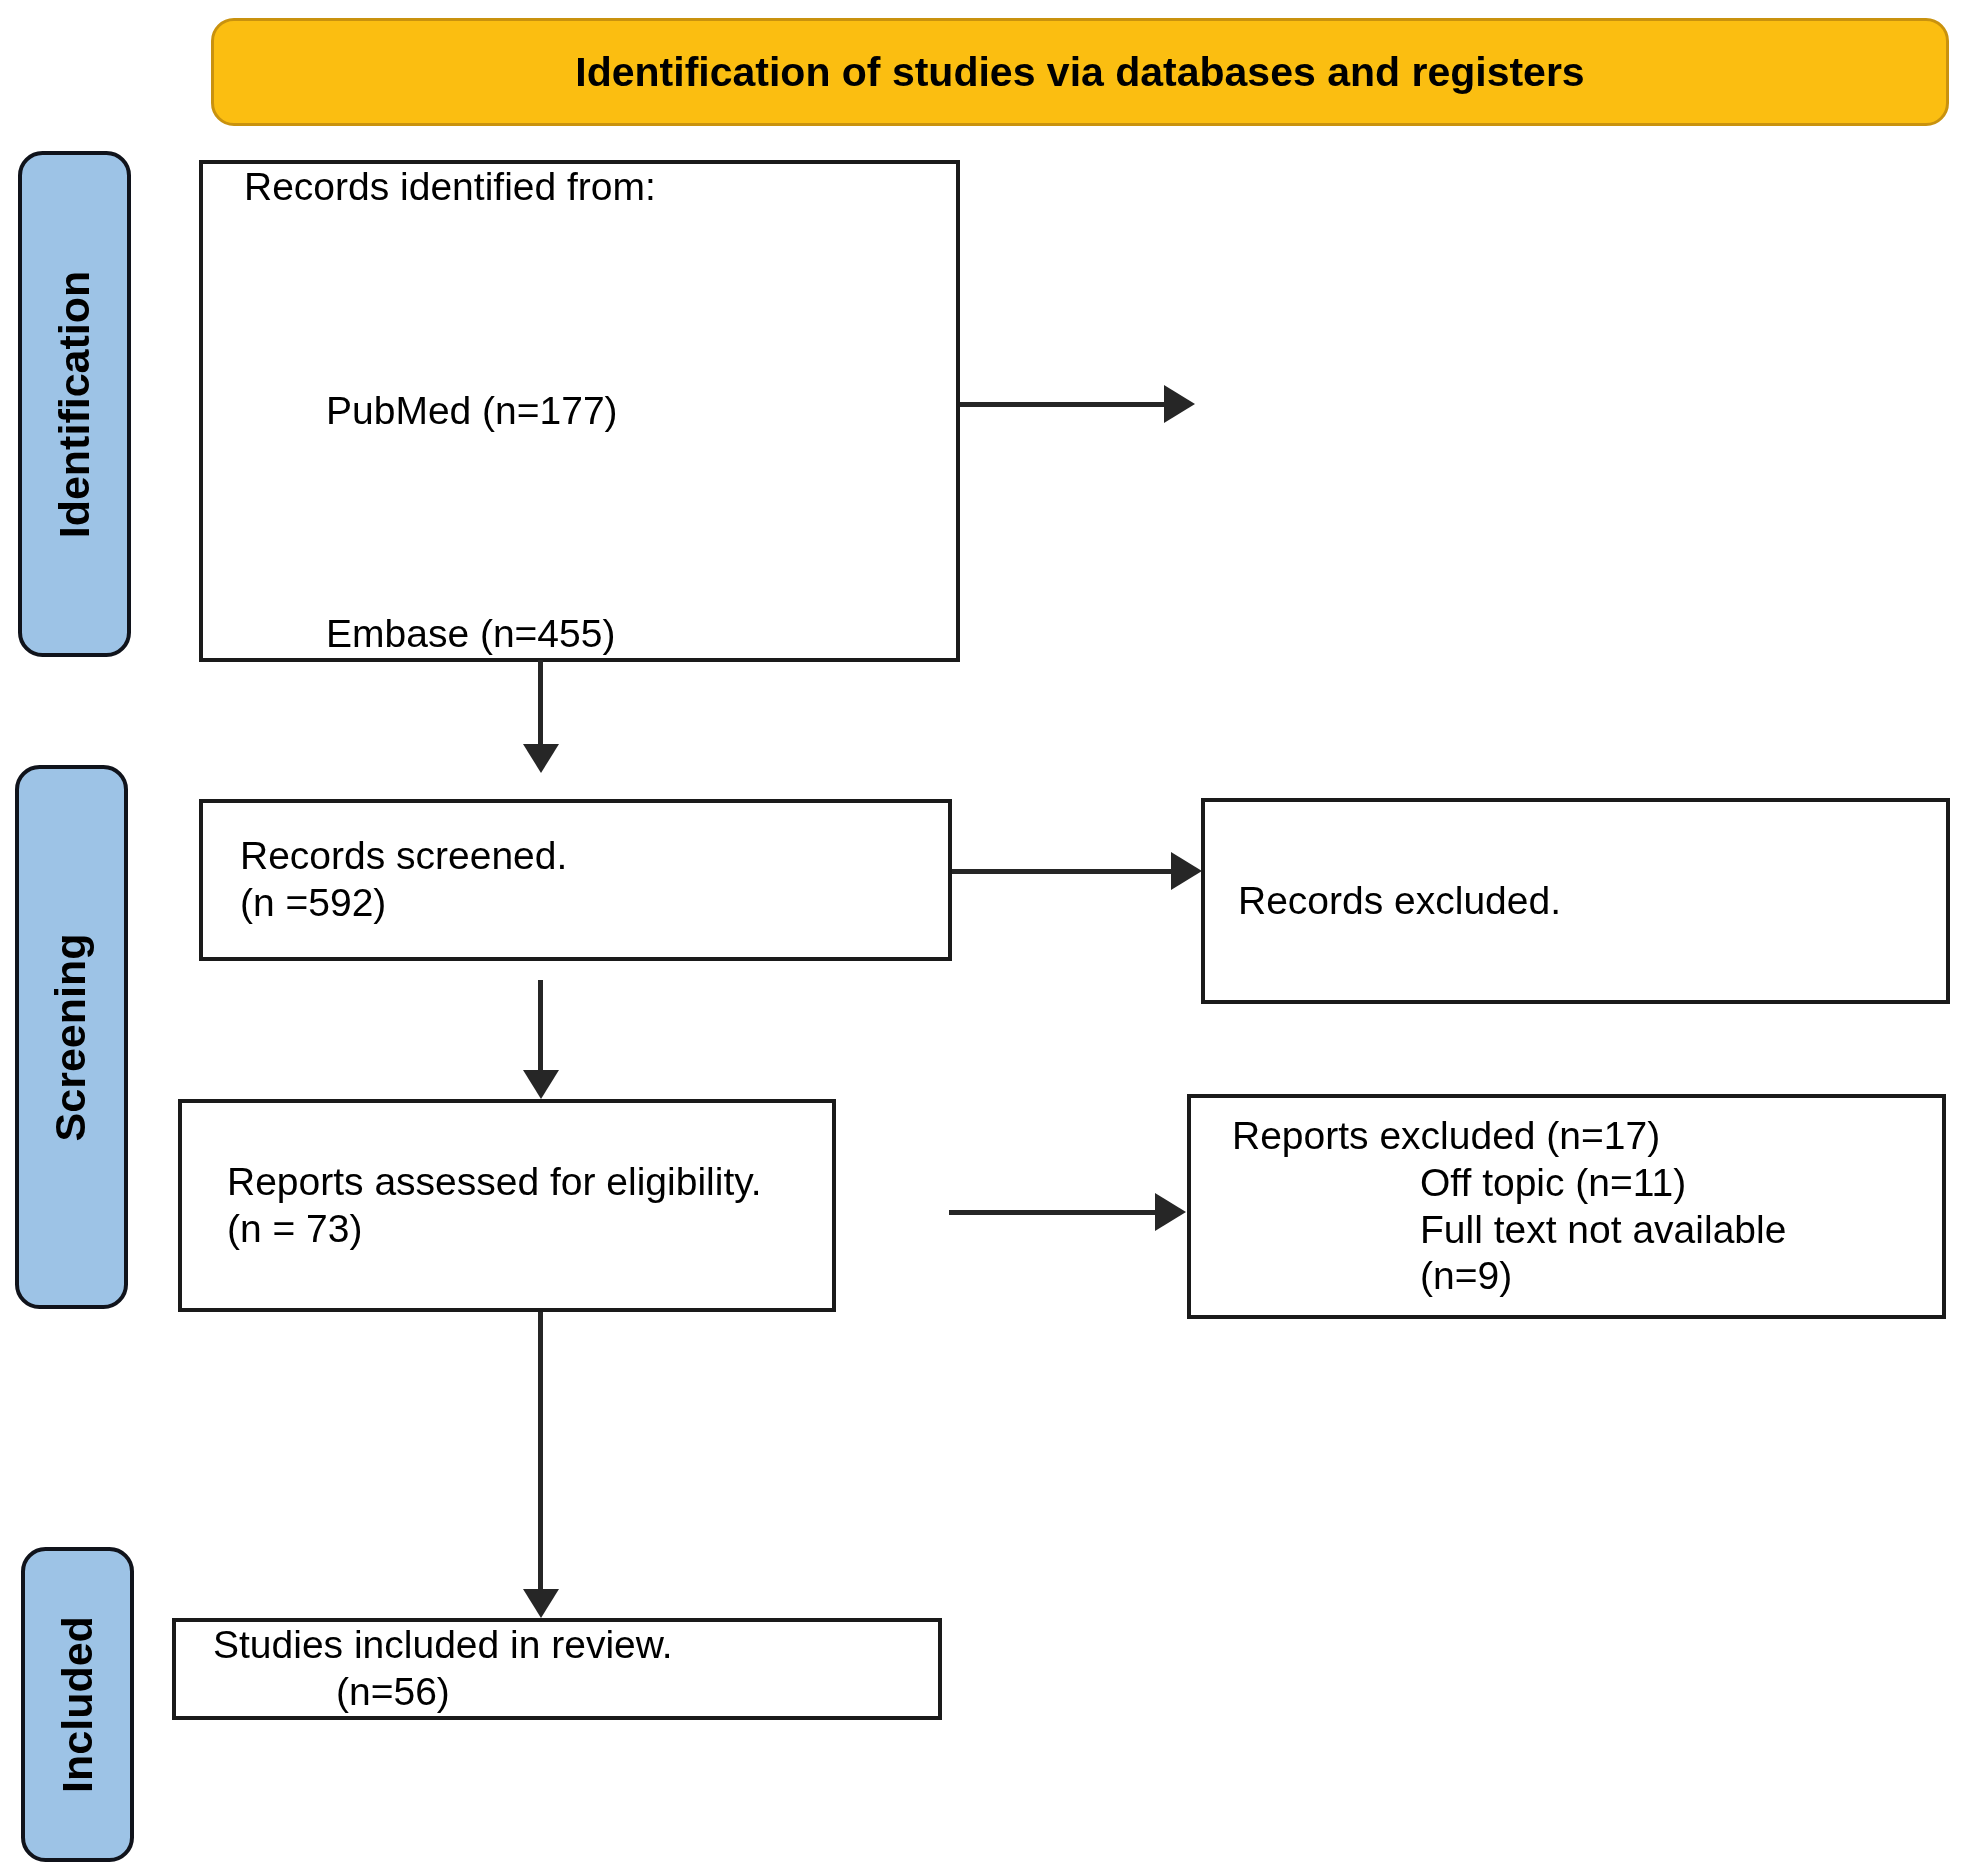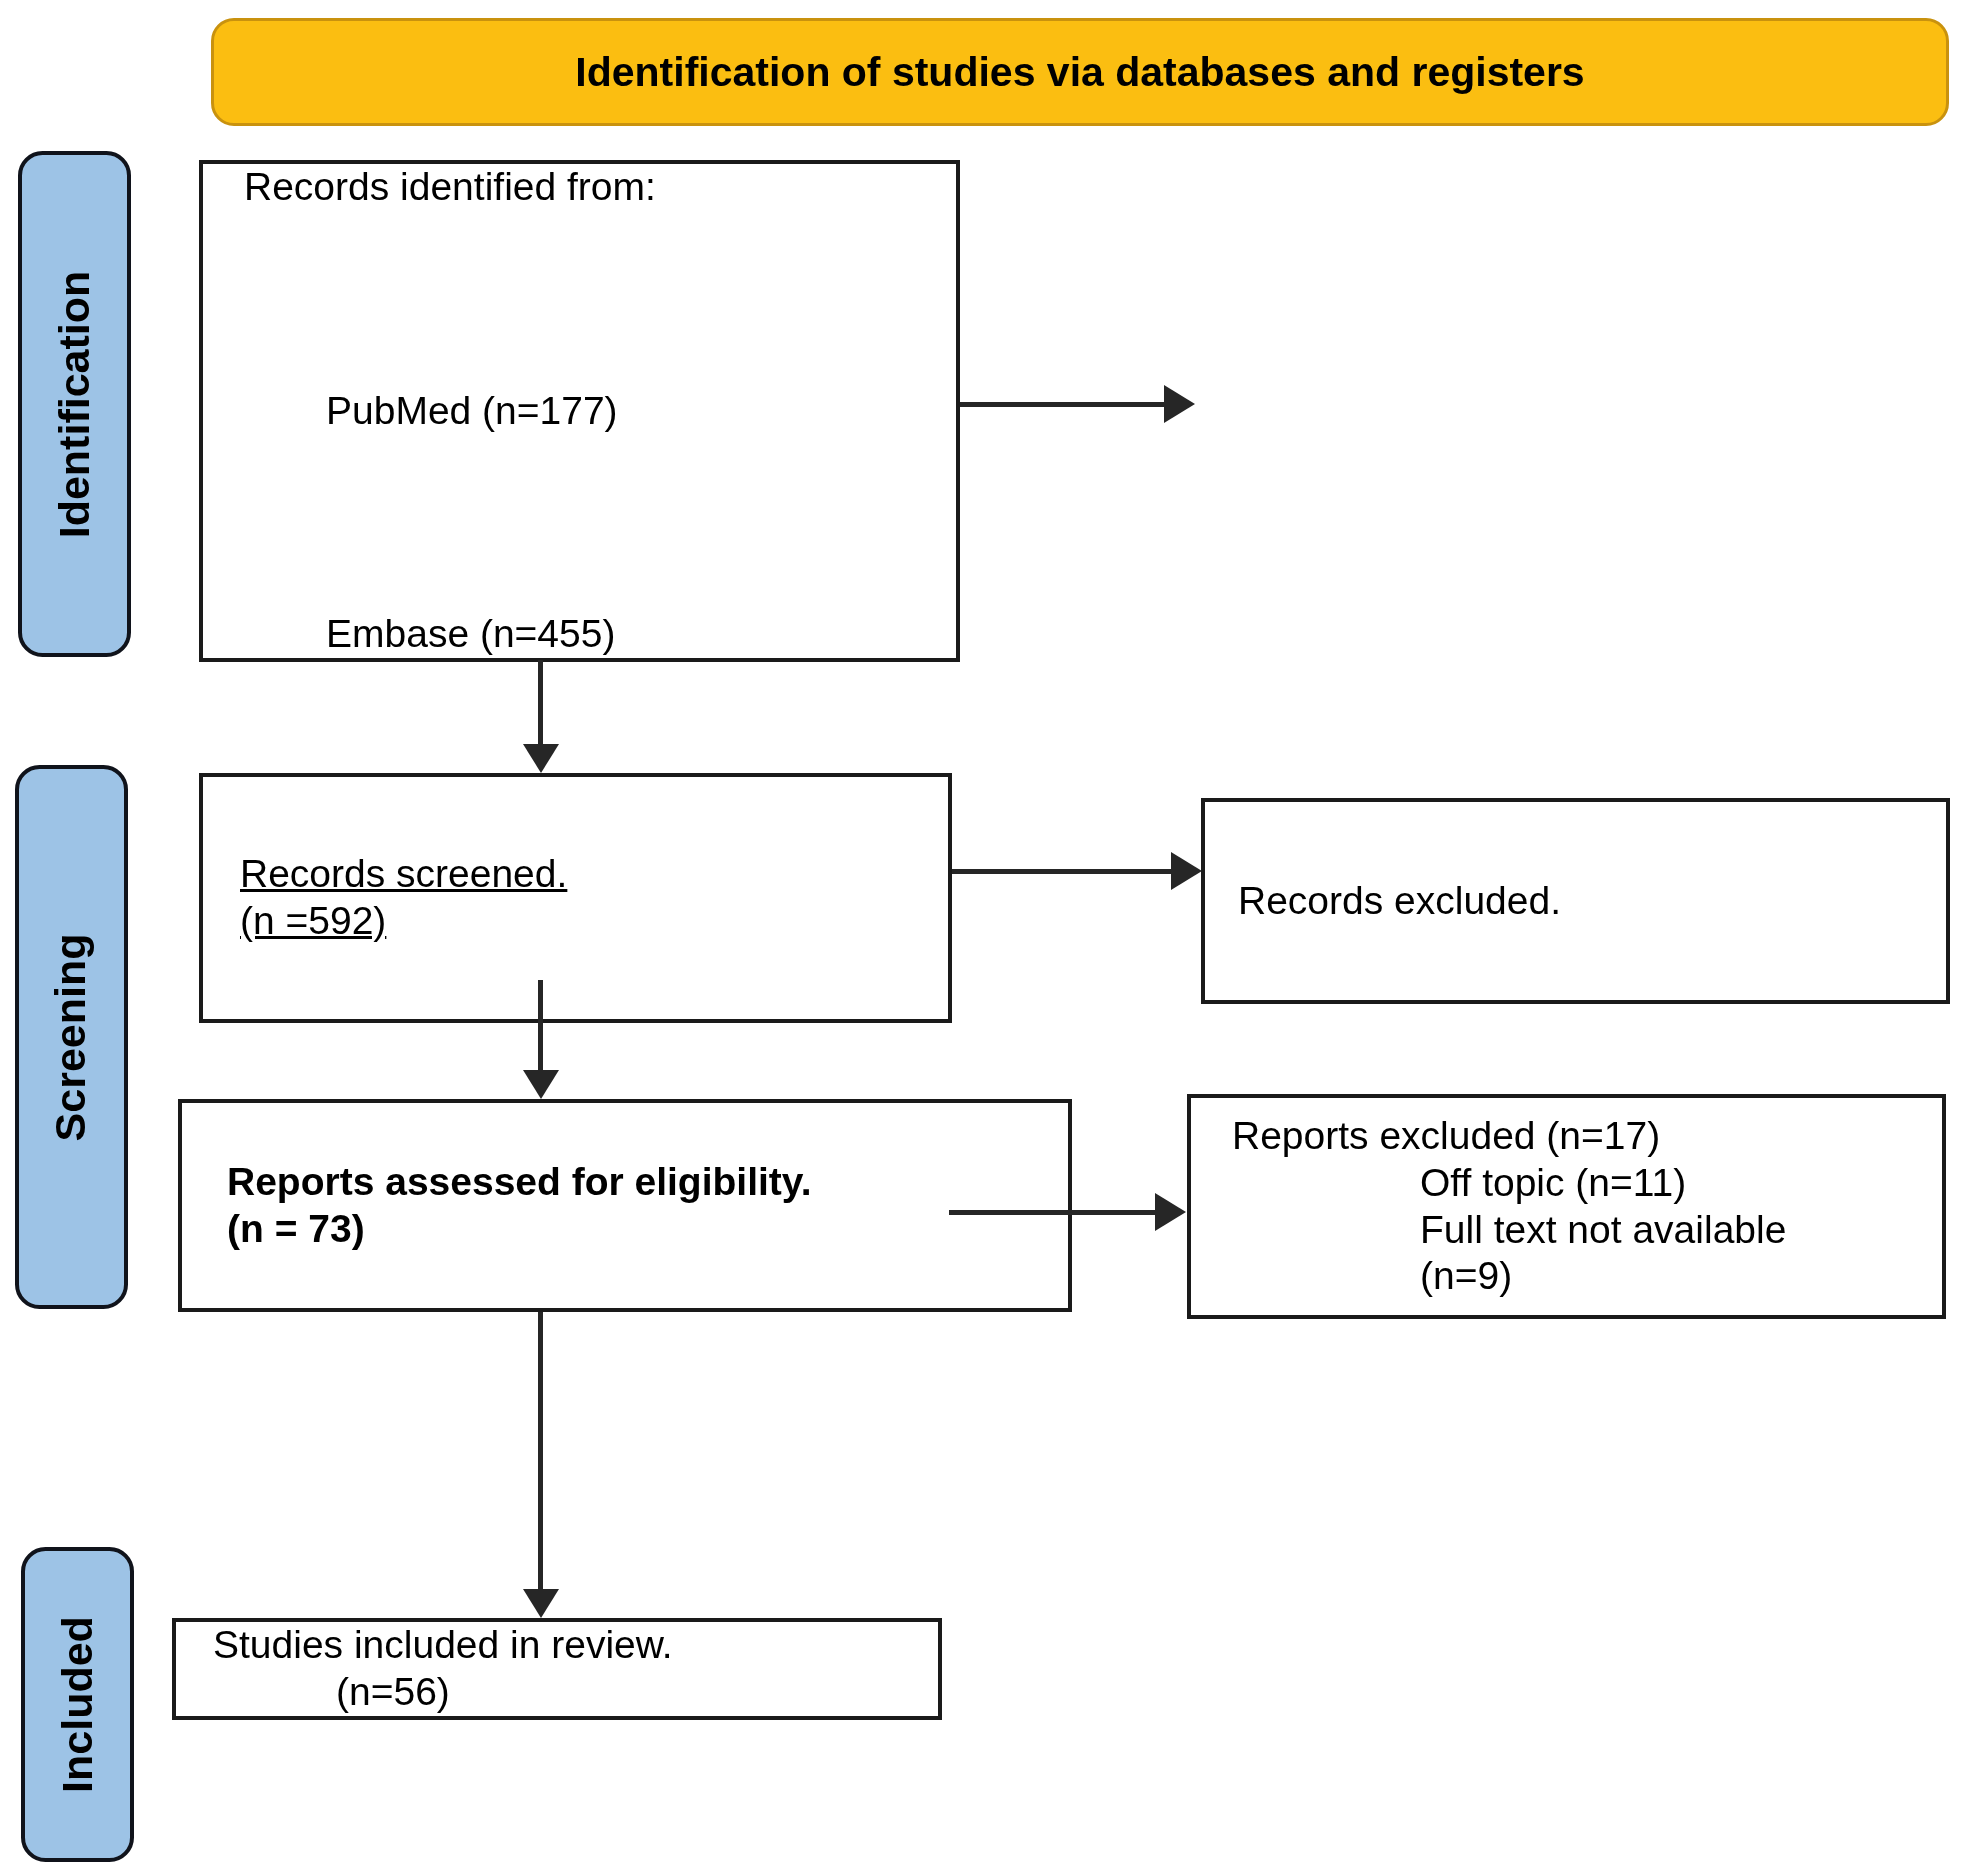--- a/index.html
+++ b/index.html
@@ -51,23 +51,23 @@
     display:flex;flex-direction:column;justify-content:center;
     font-size:39px;line-height:1.2;
     white-space:pre-line;
   }
   .box .ln{min-height:1.2em;}
   .indent-1{padding-left:82px;}
   .indent-2{padding-left:188px;}
   .indent-3{padding-left:123px;}
   .box-records-identified{left:199px;top:160px;width:761px;height:502px;padding:0 20.5px 0 41px;justify-content:space-between;}
   .box-records-removed{left:1195px;top:158px;width:754px;height:502px;padding:0 20.5px 0 41px;}
-  .box-records-screened{left:199px;top:773px;width:753px;height:250px;padding:0 20.5px 0 37px;text-decoration:underline;}
+  .box-records-screened{left:199px;top:799px;width:753px;height:162px;padding:0 20.5px 0 37px;}
   .box-records-excluded{left:1201px;top:773px;width:749px;height:206px;padding:0 20.5px 0 33px;margin-top:25px;}
-  .box-reports-assessed{left:178px;top:1099px;width:894px;height:213px;padding:0 20.5px 0 45px;font-weight:bold;}
+  .box-reports-assessed{left:178px;top:1099px;width:658px;height:213px;padding:0 20.5px 0 45px;}
   .box-reports-excluded{left:1187px;top:1094px;width:759px;height:225px;padding:0 20.5px 0 41px;}
   .box-studies-included{left:172px;top:1618px;width:770px;height:102px;padding:0 20.5px 0 37px;}
   em{font-style:italic;}
   
   .arrow{position:absolute;}
   .arrow-h .a-line{position:absolute;left:0;right:29.5px;top:17px;height:4.9px;background:var(--arrow);}
   .arrow-h .a-head{position:absolute;right:0;top:0;width:0;height:0;
     border-top:19.6px solid transparent;border-bottom:19.6px solid transparent;
     border-left:31px solid var(--arrow);}
   .arrow-h{height:39px;}

